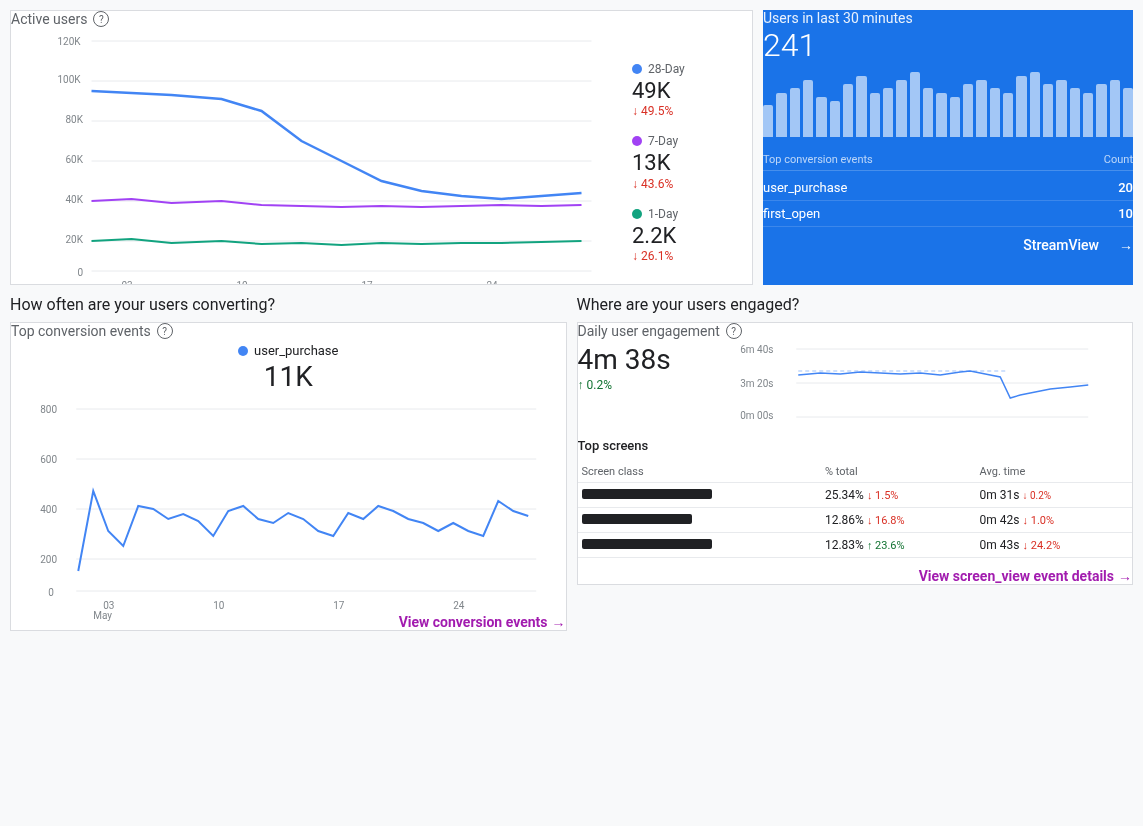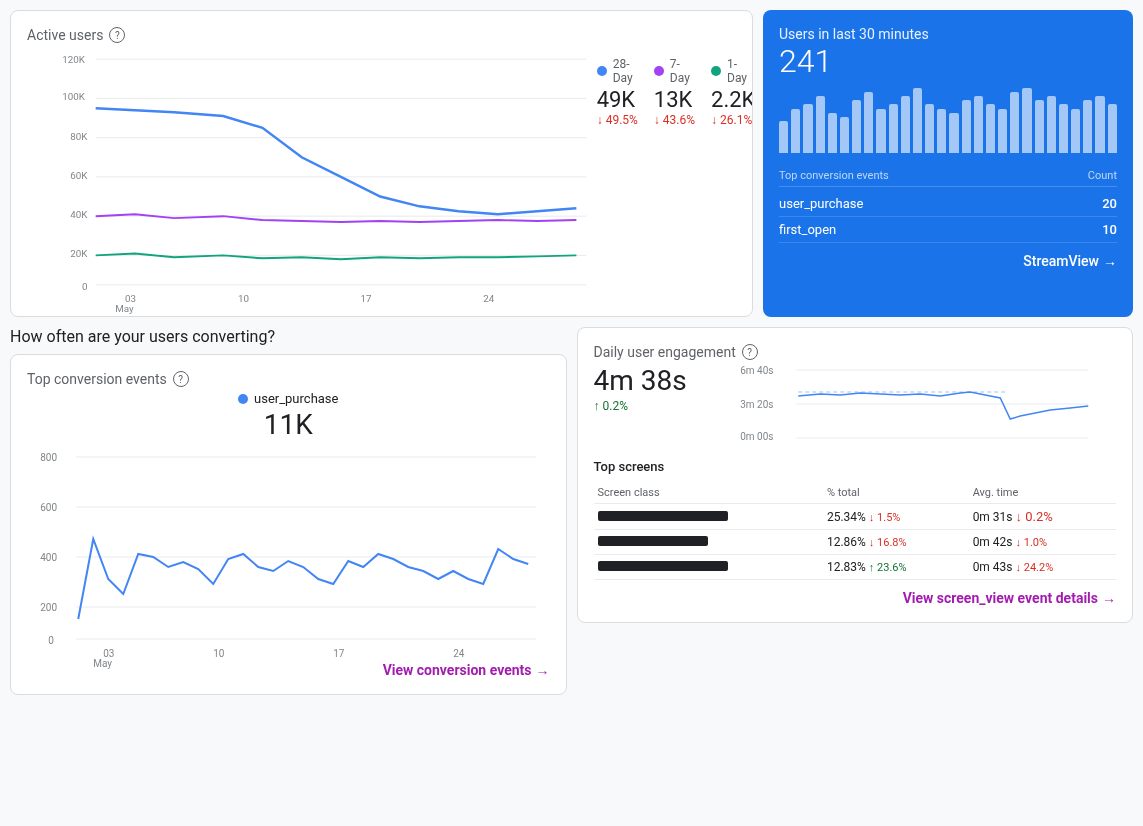--- a/index.html
+++ b/index.html
@@ -11,23 +11,22 @@
       padding: 10px;
     }
     .dashboard {
       display: grid;
       grid-template-columns: 1fr 370px;
       grid-template-rows: auto auto;
       gap: 10px;
     }
     .card {
       background: #fff;
-      border-radius: 8px;
+      border-radius: 0;
       border: 1px solid #dadce0;
-      padding: 16px;
       overflow: hidden;
     }
     .card-title {
       font-size: 14px;
       color: #5f6368;
       margin-bottom: 4px;
       display: flex;
       align-items: center;
       gap: 6px;
     }
@@ -49,21 +48,21 @@
       gap: 20px;
       justify-content: center;
     }
     .chart-area {
       flex: 1;
       position: relative;
     }
     .legend-area {
       width: 120px;
       display: flex;
-      flex-direction: row;
+      flex-direction: column;
       justify-content: center;
       gap: 16px;
       padding-top: 10px;
     }
     .legend-item {}
     .legend-header {
       display: flex;
       align-items: center;
       gap: 6px;
       margin-bottom: 2px;
@@ -117,21 +116,21 @@
       padding: 5px 0;
       border-bottom: 1px solid rgba(255,255,255,0.15);
       font-size: 13px;
     }
     .conversion-row-name { color: #fff; }
     .conversion-row-count { color: #fff; font-weight: 500; }
     .stream-view-link {
       display: flex;
       align-items: center;
       justify-content: flex-end;
-      gap: 4px;
+      gap: 20px;
       margin-top: 10px;
       color: #fff;
       font-size: 14px;
       cursor: pointer;
       font-weight: 500;
     }
 
     
     .conversion-card-inner {
       margin-top: 4px;
@@ -388,20 +387,21 @@
             </svg>
             <div class="view-link">
               <span>View conversion events</span>
               <span>→</span>
             </div>
           </div>
         </div>
       </div>
 
       <div class="section-wrapper">
+        <div class="section-label">Where are your users engaged?</div>
         <div class="card">
           <div class="card-title">
             <span>Daily user engagement</span>
             <span class="help-icon">?</span>
           </div>
           <div class="engagement-header">
             <div class="engagement-value-block">
               <div class="engagement-value">4m 38s</div>
               <div class="engagement-change change-up">
                 <span>↑</span>
@@ -444,21 +444,21 @@
               </thead>
               <tbody id="screens-tbody">
               <tr>
     <td>
       <span class="redacted-bar" style="width:130px"></span>
     </td>
     <td class="pct-cell">
       25.34% <span style="color:#d93025;font-size:11px">↓ 1.5%</span>
     </td>
     <td class="pct-cell">
-      0m 31s <span style="color:#d93025;font-size:13px">↓ 0.2%</span>
+      0m 31s <span style="color:#d93025;font-size:10px">↓ 0.2%</span>
     </td>
   </tr>
                   <tr>
     <td>
       <span class="redacted-bar" style="width:110px"></span>
     </td>
     <td class="pct-cell">
       12.86% <span style="color:#d93025;font-size:11px">↓ 16.8%</span>
     </td>
     <td class="pct-cell">

